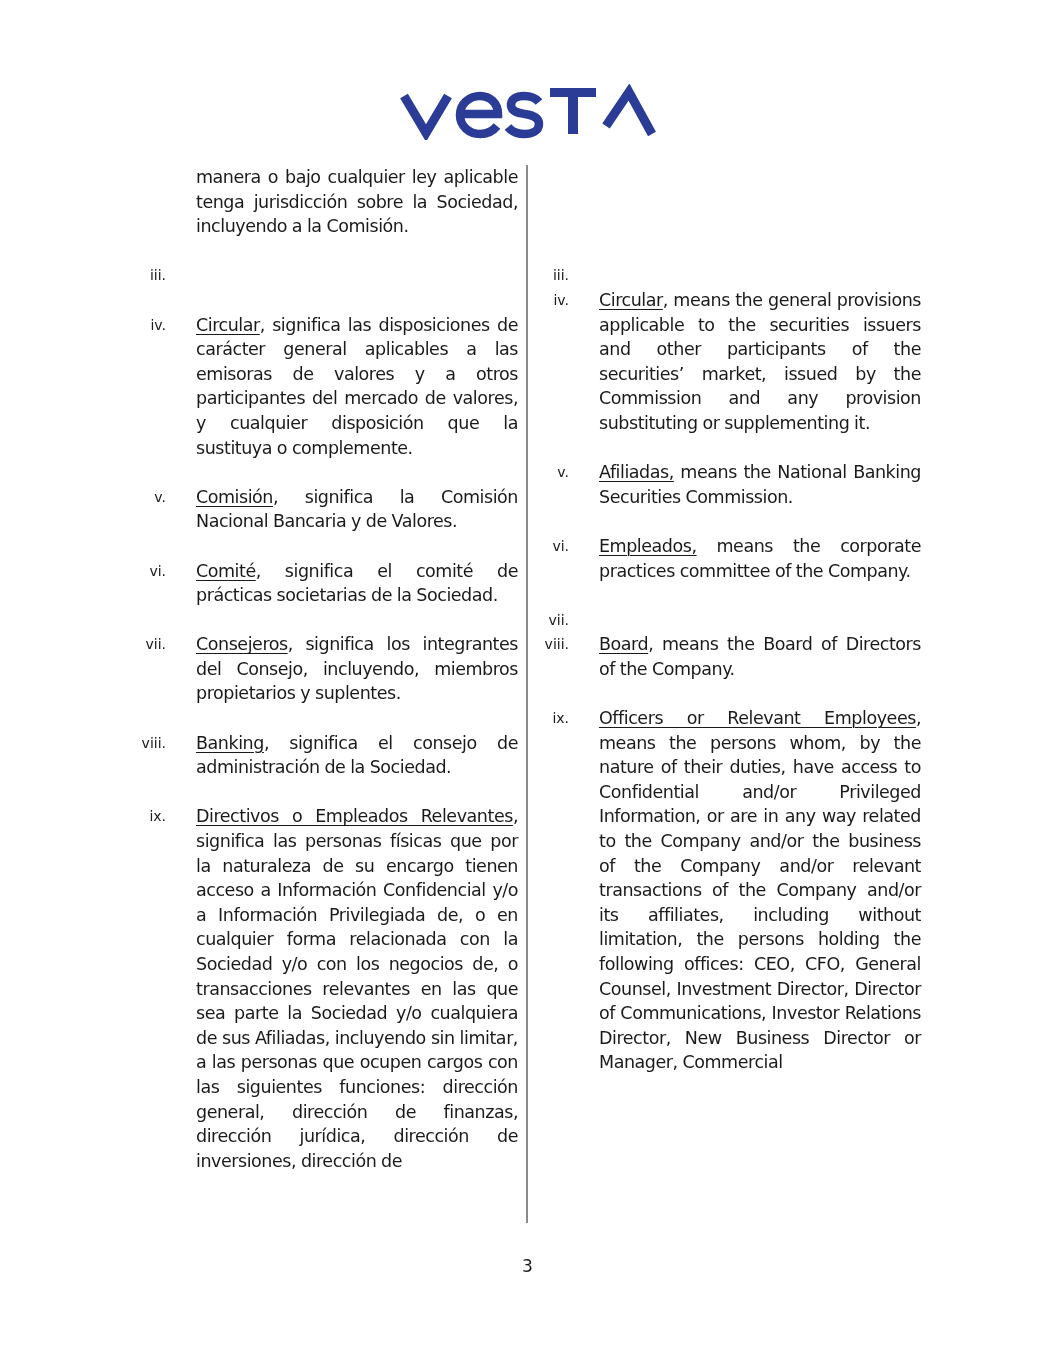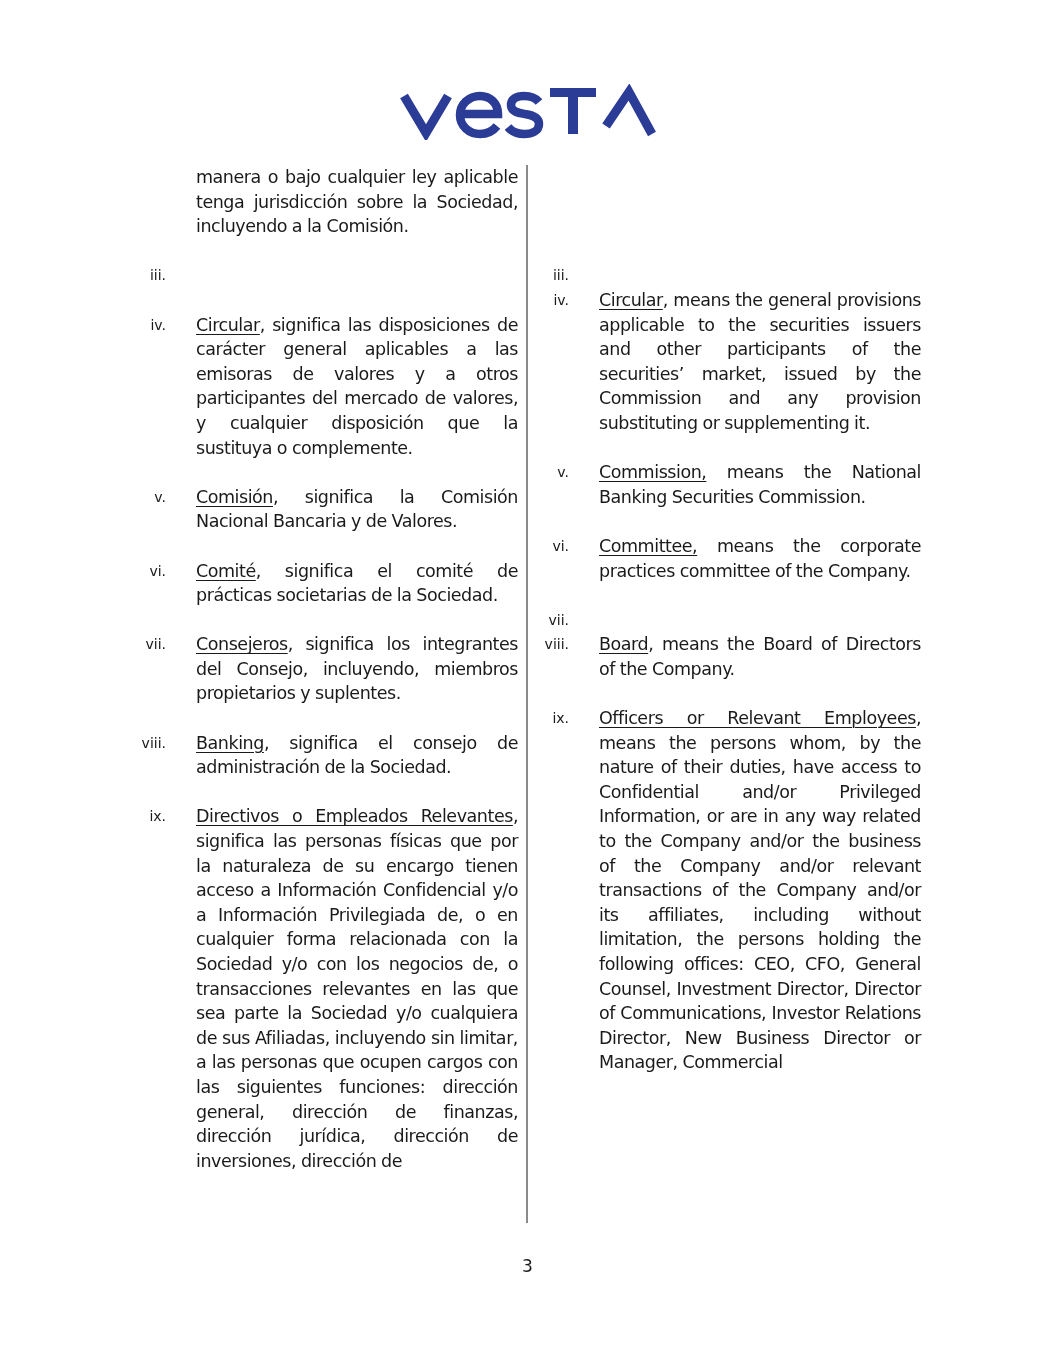--- a/index.html
+++ b/index.html
@@ -124,27 +124,27 @@
   <div class="gap-1"></div>
 
   <div class="item">
     <span class="num">iv.</span>
     <span class="text"><span class="term">Circular</span><span>, means the general provisions applicable to the securities issuers and other participants of the securities’ market, issued by the Commission and any provision substituting or supplementing it.</span></span>
   </div>
   <div class="gap-1"></div>
 
   <div class="item">
     <span class="num">v.</span>
-    <span class="text"><span class="term">Commission,</span><span> means the National Banking Securities Commission.</span></span>
+    <span class="text"><span class="term">Afiliadas,</span><span> means the National Banking Securities Commission.</span></span>
   </div>
   <div class="gap-1"></div>
 
   <div class="item">
     <span class="num">vi.</span>
-    <span class="text"><span class="term">Committee,</span><span> means the corporate practices committee of the Company.</span></span>
+    <span class="text"><span class="term">Empleados,</span><span> means the corporate practices committee of the Company.</span></span>
   </div>
   <div class="gap-1"></div>
 
   <div class="item">
     <span class="num">vii.</span>
   </div>
   <div class="gap-1"></div>
 
   <div class="item">
     <span class="num">viii.</span>

